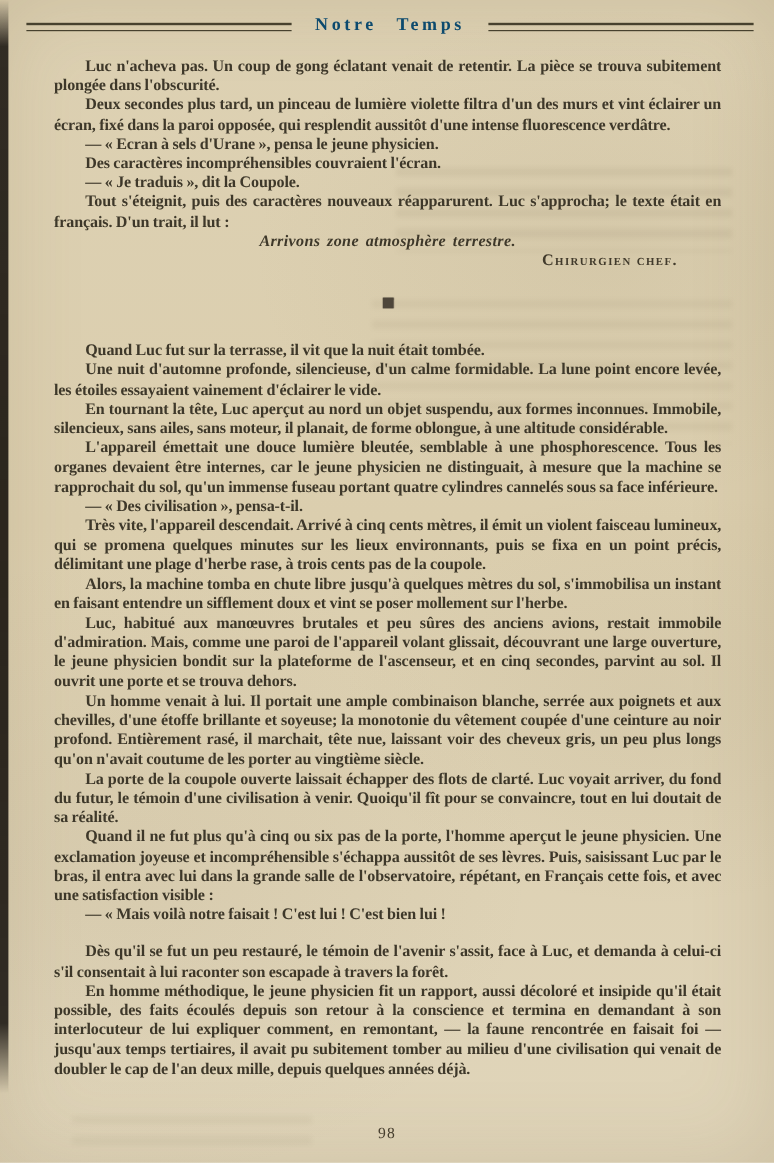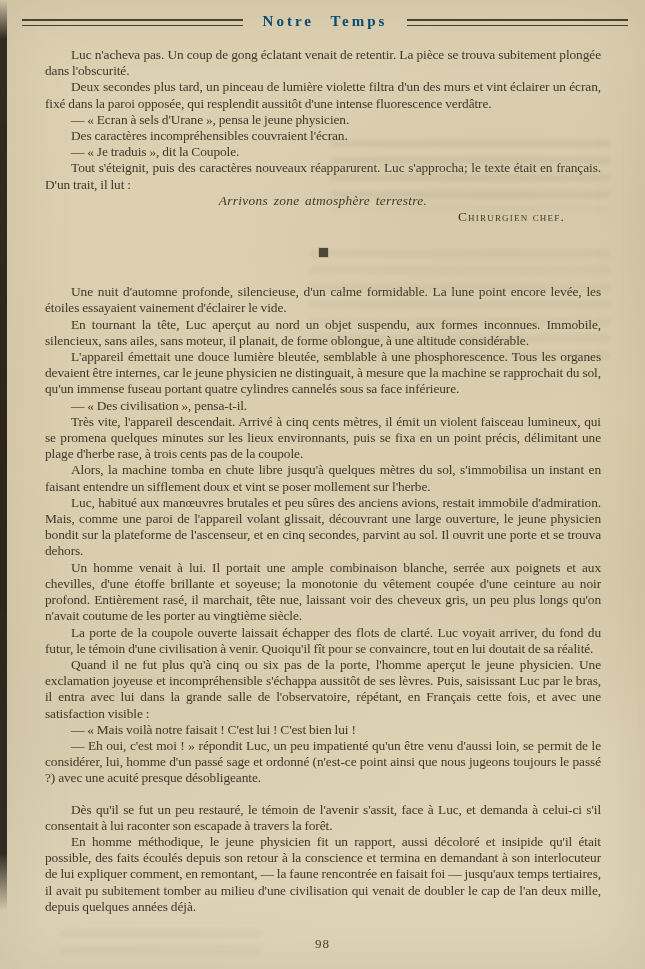--- a/index.html
+++ b/index.html
@@ -59,20 +59,21 @@
   .text-column {
     position: absolute; left: 45px; right: 44px; top: 47px; bottom: 34px;
     overflow: hidden;
     font-size: 13.4px; line-height: 16.2px;
     text-align: justify;
     letter-spacing: -0.1px; word-spacing: -0.3px;
   }
   .text-column p {
     margin: 0;
     text-indent: 26px;
+    font-weight: bold;
   }
   .telegram { }
   .telegram-message {
     text-align: center;
     font-style: italic;
     text-indent: 0 !important;
     letter-spacing: 0.3px; word-spacing: 2px;
   }
   .telegram-signature {
     text-align: right;
@@ -120,31 +121,31 @@
   <p>— « Je traduis », dit la Coupole.</p>
   <p>Tout s'éteignit, puis des caractères nouveaux réapparurent. Luc s'approcha; le texte était en français. D'un trait, il lut :</p>
 
   <div class="telegram">
     <p class="telegram-message">Arrivons zone atmosphère terrestre.</p>
     <p class="telegram-signature">Chirurgien chef.</p>
   </div>
 
   <div class="section-divider"></div>
 
+  <p>Quand Luc fut sur la terrasse, il vit que la nuit était tombée.</p>
   <p>Une nuit d'automne profonde, silencieuse, d'un calme formidable. La lune point encore levée, les étoiles essayaient vainement d'éclairer le vide.</p>
   <p>En tournant la tête, Luc aperçut au nord un objet suspendu, aux formes inconnues. Immobile, silencieux, sans ailes, sans moteur, il planait, de forme oblongue, à une altitude considérable.</p>
   <p>L'appareil émettait une douce lumière bleutée, semblable à une phosphorescence. Tous les organes devaient être internes, car le jeune physicien ne distinguait, à mesure que la machine se rapprochait du sol, qu'un immense fuseau portant quatre cylindres cannelés sous sa face inférieure.</p>
   <p>— « Des civilisation », pensa-t-il.</p>
   <p>Très vite, l'appareil descendait. Arrivé à cinq cents mètres, il émit un violent faisceau lumineux, qui se promena quelques minutes sur les lieux environnants, puis se fixa en un point précis, délimitant une plage d'herbe rase, à trois cents pas de la coupole.</p>
   <p>Alors, la machine tomba en chute libre jusqu'à quelques mètres du sol, s'immobilisa un instant en faisant entendre un sifflement doux et vint se poser mollement sur l'herbe.</p>
   <p>Luc, habitué aux manœuvres brutales et peu sûres des anciens avions, restait immobile d'admiration. Mais, comme une paroi de l'appareil volant glissait, découvrant une large ouverture, le jeune physicien bondit sur la plateforme de l'ascenseur, et en cinq secondes, parvint au sol. Il ouvrit une porte et se trouva dehors.</p>
   <p>Un homme venait à lui. Il portait une ample combinaison blanche, serrée aux poignets et aux chevilles, d'une étoffe brillante et soyeuse; la monotonie du vêtement coupée d'une ceinture au noir profond. Entièrement rasé, il marchait, tête nue, laissant voir des cheveux gris, un peu plus longs qu'on n'avait coutume de les porter au vingtième siècle.</p>
   <p>La porte de la coupole ouverte laissait échapper des flots de clarté. Luc voyait arriver, du fond du futur, le témoin d'une civilisation à venir. Quoiqu'il fît pour se convaincre, tout en lui doutait de sa réalité.</p>
   <p>Quand il ne fut plus qu'à cinq ou six pas de la porte, l'homme aperçut le jeune physicien. Une exclamation joyeuse et incompréhensible s'échappa aussitôt de ses lèvres. Puis, saisissant Luc par le bras, il entra avec lui dans la grande salle de l'observatoire, répétant, en Français cette fois, et avec une satisfaction visible :</p>
   <p>— « Mais voilà notre faisait ! C'est lui ! C'est bien lui !</p>
-  <p>— Eh oui, c'est moi ! » répondit Luc, un peu impatienté qu'un être venu d'aussi loin, se permit de le considérer, lui, homme d'un passé sage et ordonné (n'est-ce point ainsi que nous jugeons toujours le passé ?) avec une acuité presque désobligeante.</p>
 
   <p class="spaced-before">Dès qu'il se fut un peu restauré, le témoin de l'avenir s'assit, face à Luc, et demanda à celui-ci s'il consentait à lui raconter son escapade à travers la forêt.</p>
   <p>En homme méthodique, le jeune physicien fit un rapport, aussi décoloré et insipide qu'il était possible, des faits écoulés depuis son retour à la conscience et termina en demandant à son interlocuteur de lui expliquer comment, en remontant, — la faune rencontrée en faisait foi — jusqu'aux temps tertiaires, il avait pu subitement tomber au milieu d'une civilisation qui venait de doubler le cap de l'an deux mille, depuis quelques années déjà.</p>
 
 </div>
 
 <div class="page-number">98</div>
 
 </body></html>

